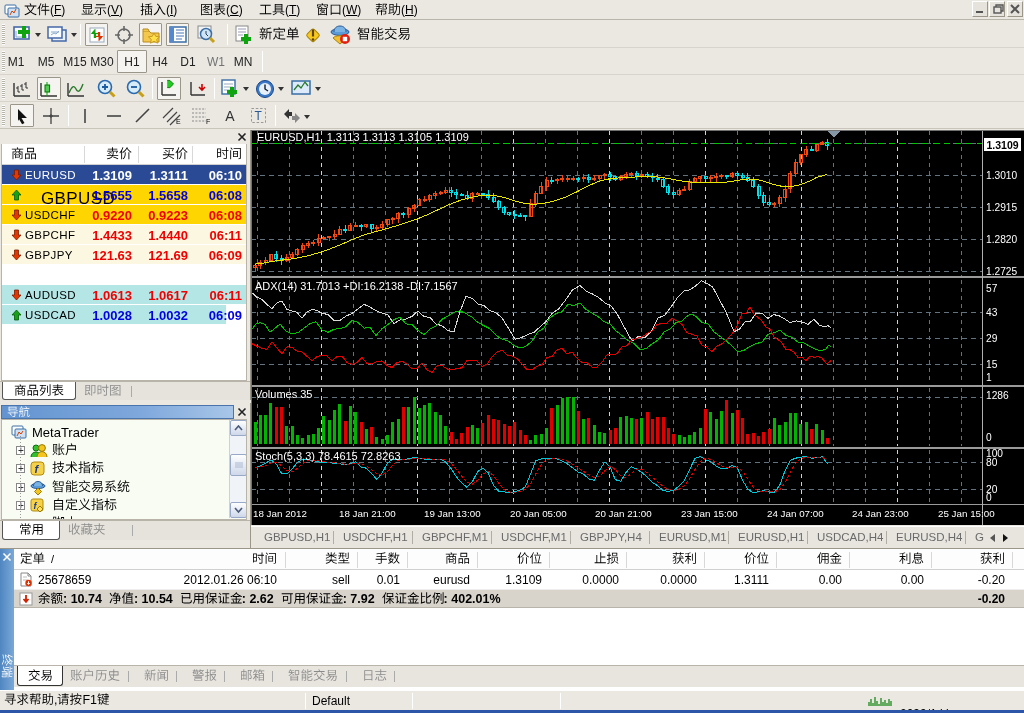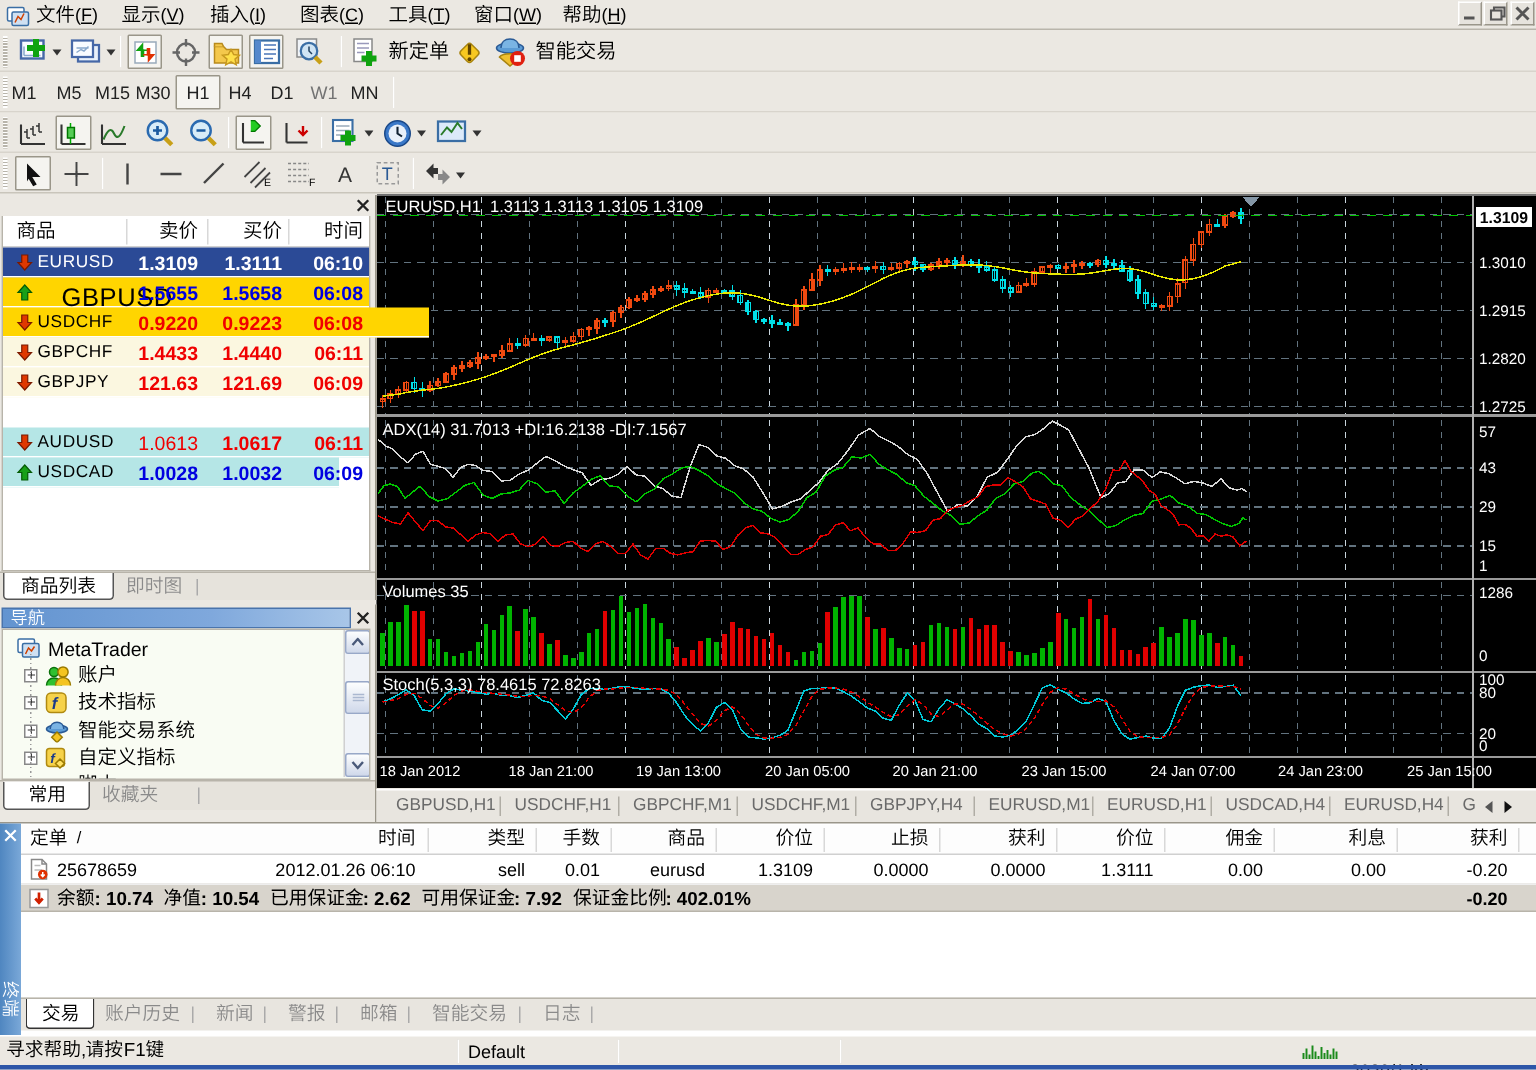--- a/index.html
+++ b/index.html
@@ -614,21 +614,21 @@
       </div>
       <div class="ab" style="left:0;top:41px;width:244px;height:20px;background:#ffd500;border-bottom:1px solid #fff">
         <svg class="ab" style="left:8px;top:4px" width="13" height="12">
           <path d="M4.5 11h4V6H11L6.5 1 2 6h2.5Z" fill="#18a018" stroke="#045a04" stroke-width="0.8"></path>
         </svg>
         <span class="ab" style="left:39px;top:4px;font-size:17px;letter-spacing:0.4px;color:#000">GBPUSD</span>
         <span class="ab" style="left:60px;top:3px;width:70px;text-align:right;font-size:13px;font-weight:700;color:#0000e0">1.5655</span>
         <span class="ab" style="left:116px;top:3px;width:70px;text-align:right;font-size:13px;font-weight:700;color:#0000e0">1.5658</span>
         <span class="ab" style="left:178px;top:3px;width:62px;text-align:right;font-size:13px;font-weight:700;color:#0000e0">06:08</span>
       </div>
-      <div class="ab" style="left:0;top:61px;width:284px;height:20px;background:#ffd500;border-bottom:1px solid #fff">
+      <div class="ab" style="left:0;top:61px;width:244px;height:20px;background:#ffd500;border-bottom:1px solid #fff">
         <svg class="ab" style="left:8px;top:4px" width="13" height="12">
           <path d="M4.5 1h4v5H11L6.5 11 2 6h2.5Z" fill="#e03800" stroke="#7a1a00" stroke-width="0.8"></path>
         </svg>
         <span class="ab" style="left:23px;top:4px;font-size:11.5px;letter-spacing:0.4px;color:#000">USDCHF</span>
         <span class="ab" style="left:60px;top:3px;width:70px;text-align:right;font-size:13px;font-weight:700;color:#f00000">0.9220</span>
         <span class="ab" style="left:116px;top:3px;width:70px;text-align:right;font-size:13px;font-weight:700;color:#f00000">0.9223</span>
         <span class="ab" style="left:178px;top:3px;width:62px;text-align:right;font-size:13px;font-weight:700;color:#f00000">06:08</span>
       </div>
       <div class="ab" style="left:0;top:81px;width:244px;height:20px;background:#fbf7e0;border-bottom:1px solid #fff">
         <svg class="ab" style="left:8px;top:4px" width="13" height="12">
@@ -646,21 +646,21 @@
         <span class="ab" style="left:23px;top:4px;font-size:11.5px;letter-spacing:0.4px;color:#000">GBPJPY</span>
         <span class="ab" style="left:60px;top:3px;width:70px;text-align:right;font-size:13px;font-weight:700;color:#f00000">121.63</span>
         <span class="ab" style="left:116px;top:3px;width:70px;text-align:right;font-size:13px;font-weight:700;color:#f00000">121.69</span>
         <span class="ab" style="left:178px;top:3px;width:62px;text-align:right;font-size:13px;font-weight:700;color:#f00000">06:09</span>
       </div>
       <div class="ab" style="left:0;top:141px;width:244px;height:20px;background:#b5e6e6;border-bottom:1px solid #fff">
         <svg class="ab" style="left:8px;top:4px" width="13" height="12">
           <path d="M4.5 1h4v5H11L6.5 11 2 6h2.5Z" fill="#e03800" stroke="#7a1a00" stroke-width="0.8"></path>
         </svg>
         <span class="ab" style="left:23px;top:4px;font-size:11.5px;letter-spacing:0.4px;color:#000">AUDUSD</span>
-        <span class="ab" style="left:60px;top:3px;width:70px;text-align:right;font-size:13px;font-weight:400;color:#f00000">1.0613</span>
+        <span class="ab" style="left:60px;top:3px;width:70px;text-align:right;font-size:13px;font-weight:700;color:#f00000">1.0613</span>
         <span class="ab" style="left:116px;top:3px;width:70px;text-align:right;font-size:13px;font-weight:700;color:#f00000">1.0617</span>
         <span class="ab" style="left:178px;top:3px;width:62px;text-align:right;font-size:13px;font-weight:700;color:#f00000">06:11</span>
       </div>
       <div class="ab" style="left:0;top:161px;width:224px;height:20px;background:#b5e6e6;border-bottom:1px solid #fff">
         <svg class="ab" style="left:8px;top:4px" width="13" height="12">
           <path d="M4.5 11h4V6H11L6.5 1 2 6h2.5Z" fill="#18a018" stroke="#045a04" stroke-width="0.8"></path>
         </svg>
         <span class="ab" style="left:23px;top:4px;font-size:11.5px;letter-spacing:0.4px;color:#000">USDCAD</span>
         <span class="ab" style="left:60px;top:3px;width:70px;text-align:right;font-size:13px;font-weight:700;color:#0000e0">1.0028</span>
         <span class="ab" style="left:116px;top:3px;width:70px;text-align:right;font-size:13px;font-weight:700;color:#0000e0">1.0032</span>

